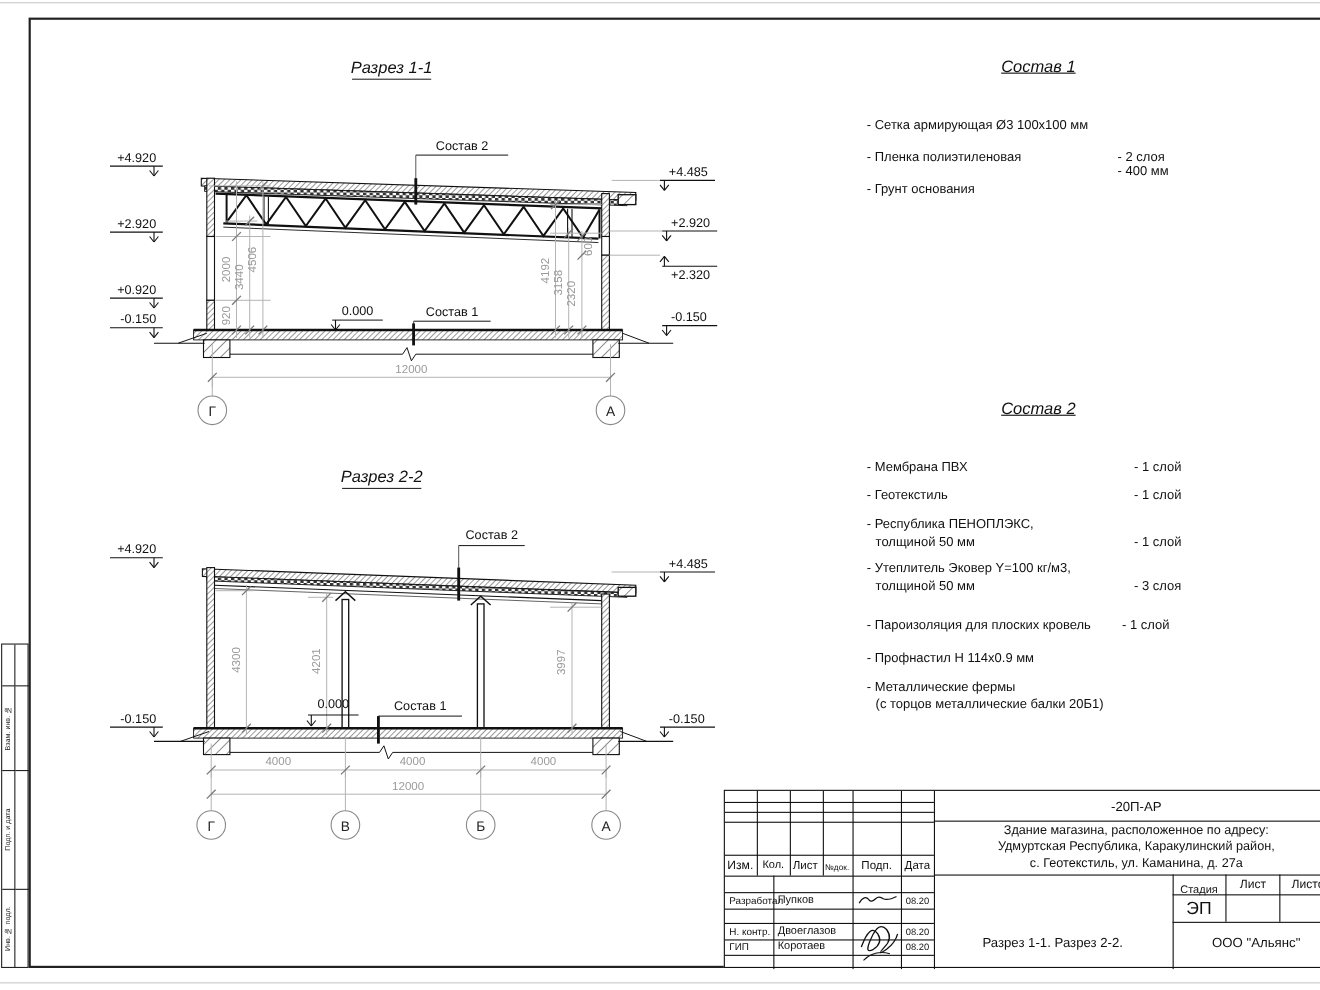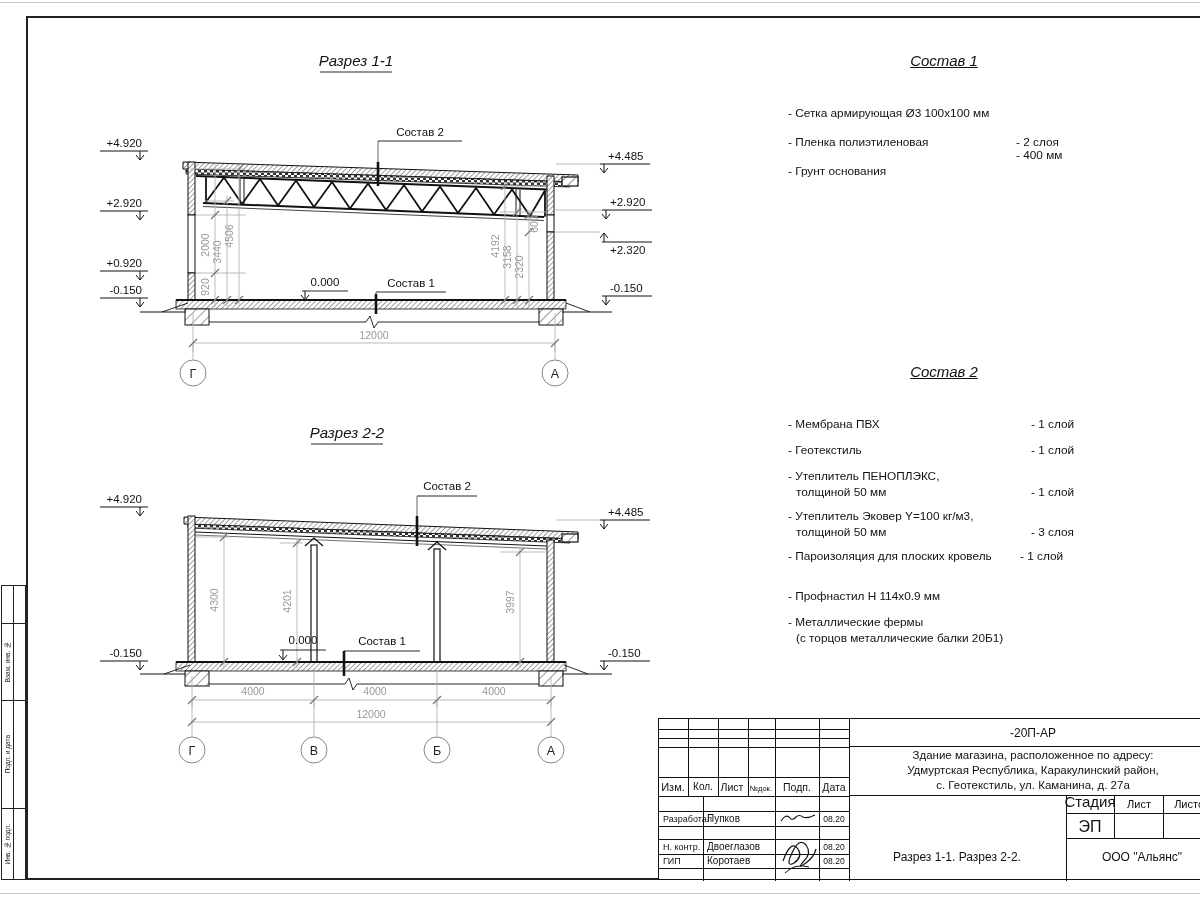--- a/index.html
+++ b/index.html
@@ -384,30 +384,30 @@
     <div class="hd">Состав 2</div>
     <div class="row" style="margin-bottom:10px">
       <span class="itext">- Мембрана ПВХ</span>
       <span class="qty">- 1 слой</span>
     </div>
     <div class="row" style="margin-bottom:10px">
       <span class="itext">- Геотекстиль</span>
       <span class="qty">- 1 слой</span>
     </div>
     <div class="row" style="margin-bottom:8px">
-      <span class="itext"><span>- Утеплитель ПЕНОПЛЭКС,</span><br>
+      <span class="itext"><span>- Республика ПЕНОПЛЭКС,</span><br>
       <span class="l2">толщиной 50 мм</span></span>
       <span class="qty">- 1 слой</span>
     </div>
-    <div class="row" style="margin-bottom:8px">
+    <div class="row" style="margin-bottom:20px">
       <span class="itext"><span>- Утеплитель Эковер Y=100 кг/м3,</span><br>
       <span class="l2">толщиной 50 мм</span></span>
       <span class="qty">- 3 слоя</span>
     </div>
-    <div class="row" style="margin-bottom:24px">
+    <div class="row" style="margin-bottom:14px">
       <span class="itext" style="width:250px">- Пароизоляция для плоских кровель</span>
       <span class="qty" style="left:232px">- 1 слой</span>
     </div>
     <div class="row" style="margin-bottom:10px">
       <span class="itext">- Профнастил Н 114х0.9 мм</span>
     </div>
     <div class="row">
       <span class="itext" style="width:260px"><span>- Металлические фермы</span><br>
       <span class="l2">(с торцов металлические балки 20Б1)</span></span>
     </div>
@@ -461,21 +461,21 @@
     <svg style="left:116px;top:90px" width="44" height="70" viewBox="0 0 44 70">
       <path d="M6,12 q5,-8 9,-3 q2,3 6,-1 q3,-3 7,0 q4,2 12,-2" fill="none" stroke="#111" stroke-width="1.1"></path>
       <path d="M8,52 q8,-22 15,-12 q5,8 -4,14 q-9,5 -2,-10 q7,-16 14,-8 q6,8 -2,16 q-8,9 2,2 q8,-6 10,-14" fill="none" stroke="#111" stroke-width="1.2"></path>
       <path d="M10,64 q10,-10 24,-6" fill="none" stroke="#111" stroke-width="1"></path>
     </svg>
 
     <div class="cell c-center" style="left:374px;top:7px;font-size:12px">-20П-АР</div>
     <div class="cell c-center" style="left:374px;top:30px;font-size:11.5px">Здание магазина, расположенное по адресу:</div>
     <div class="cell c-center" style="left:374px;top:45px;font-size:11.5px">Удмуртская Республика, Каракулинский район,</div>
     <div class="cell c-center" style="left:374px;top:60px;font-size:11.5px">с. Геотекстиль, ул. Каманина, д. 27а</div>
-    <div class="cell c-center" style="left:431px;top:74px;font-size:15px">Стадия</div>
+    <div class="cell c-center" style="left:431px;top:85px;font-size:10px">Стадия</div>
     <div class="cell c-center" style="left:480px;top:79px;font-size:11px">Лист</div>
     <div class="cell c-center" style="left:533px;top:79px;font-size:11px">Листов</div>
     <div class="cell c-center" style="left:431px;top:99px;font-size:16px">ЭП</div>
     <div class="cell c-center" style="left:298px;top:131px;font-size:12px">Разрез 1-1. Разрез 2-2.</div>
     <div class="cell c-center" style="left:483px;top:131px;font-size:12px">ООО "Альянс"</div>
   </div>
 
   <div class="stamp">
     <div class="cell" style="top:0;height:38px"></div>
     <div class="sp" style="top:0;height:38px"></div>

